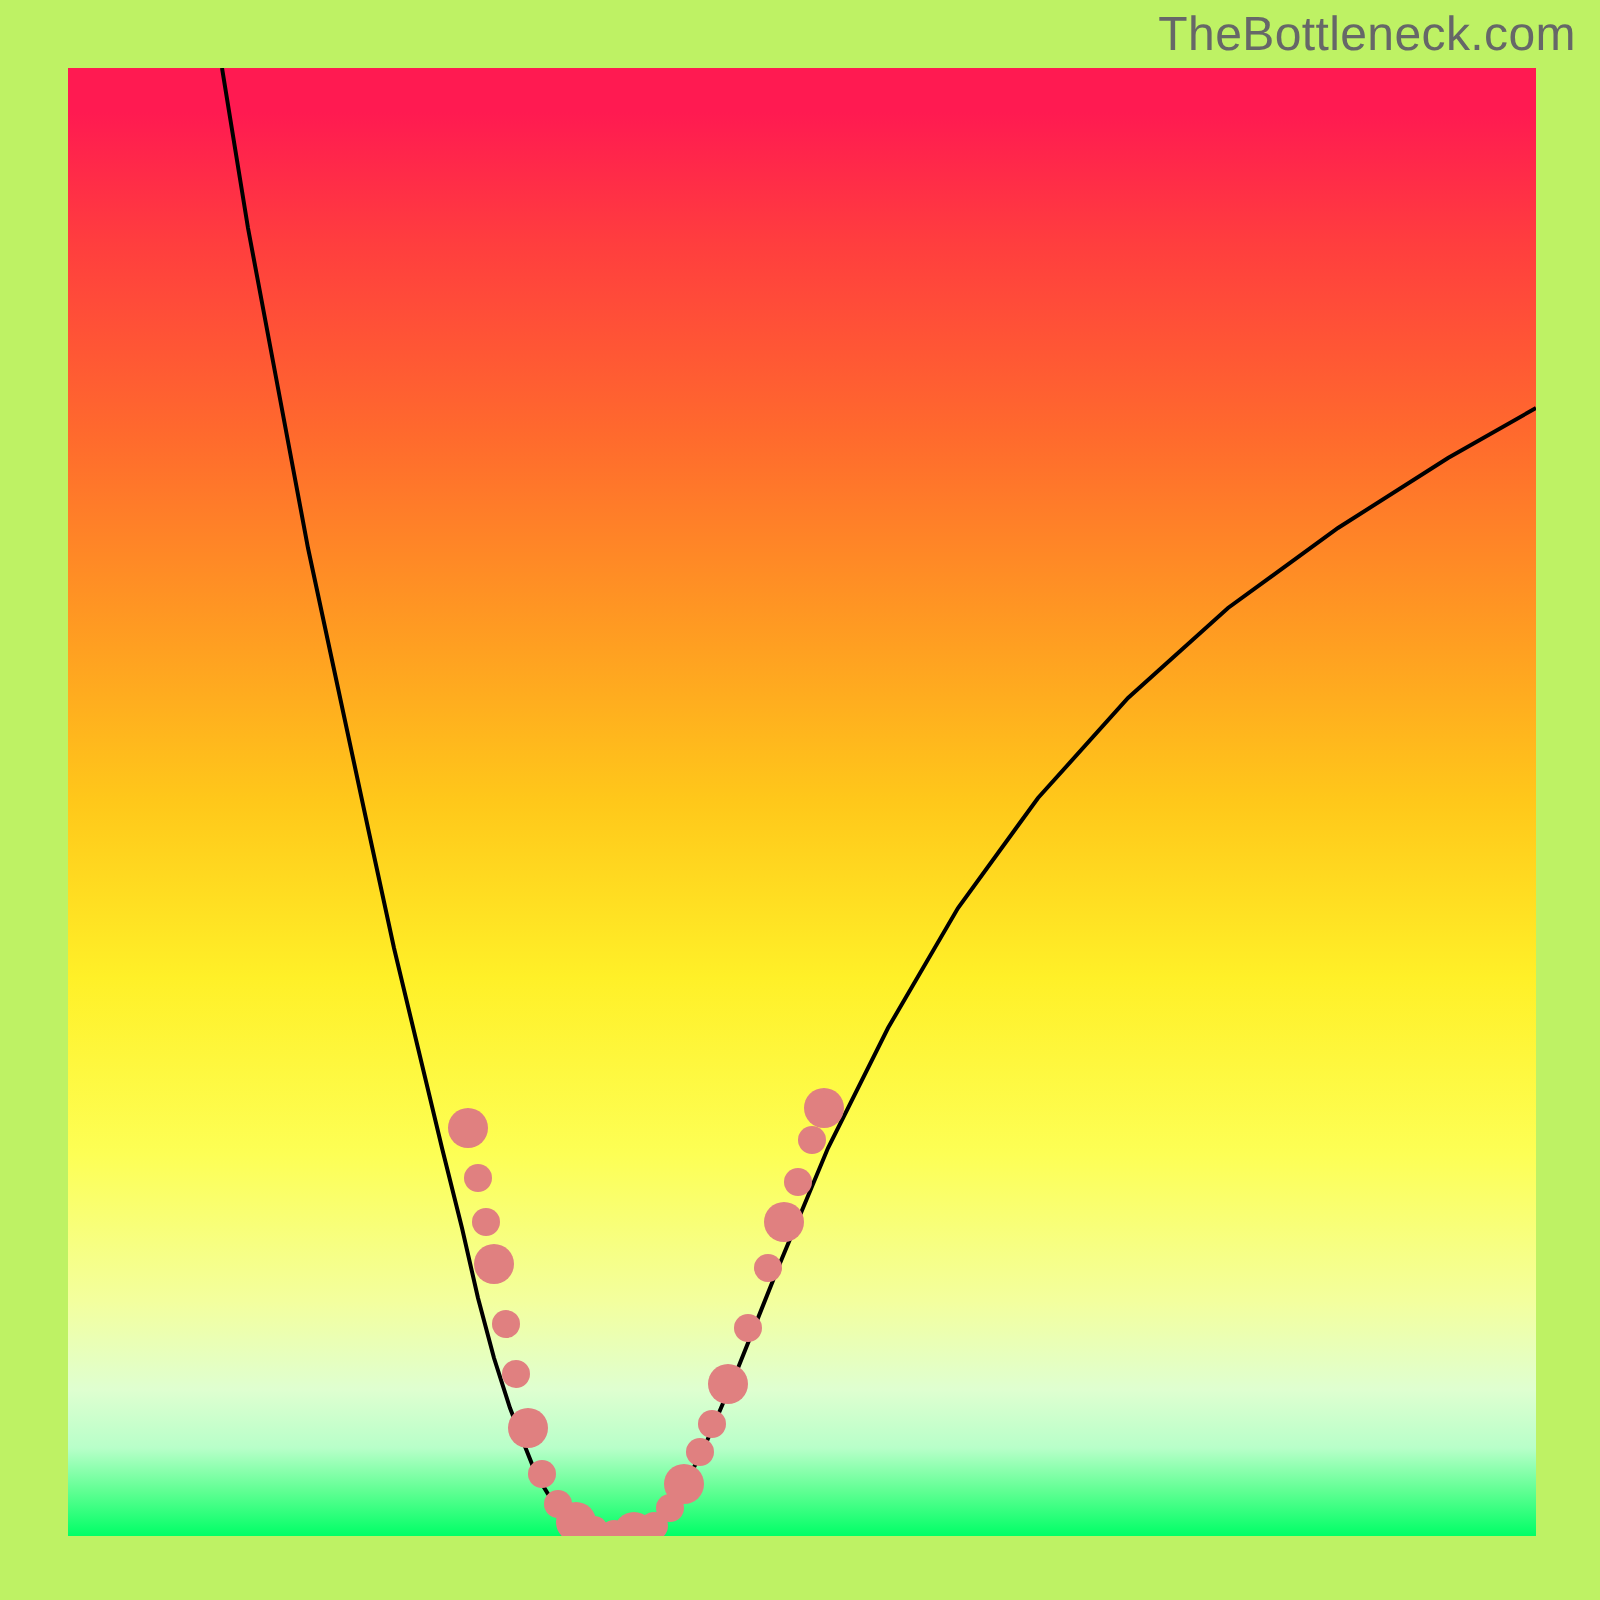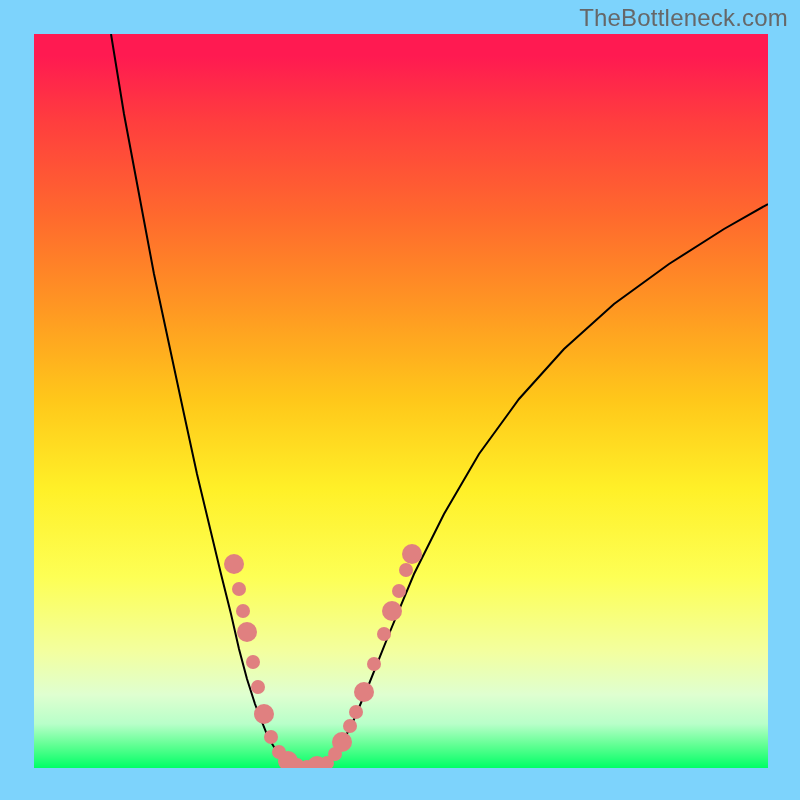--- a/index.html
+++ b/index.html
@@ -8,21 +8,21 @@
     width: 800px;
     height: 800px;
     background: #000;
     font-family: Arial, Helvetica, sans-serif;
     overflow: hidden;
   }
   .outer {
     position: relative;
     width: 800px;
     height: 800px;
-    background: #7dd3fc;
+    background: #bef264;
     text-align: center;
   }
   .watermark {
     position: absolute;
     top: 4px;
     right: 12px;
     color: #666768;
     font-size: 24px;
     font-weight: 400;
     letter-spacing: 0.2px;

